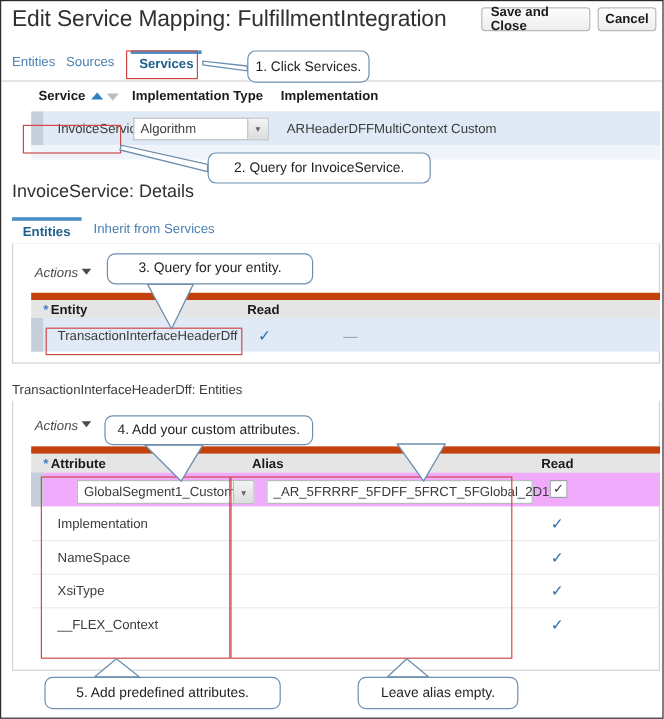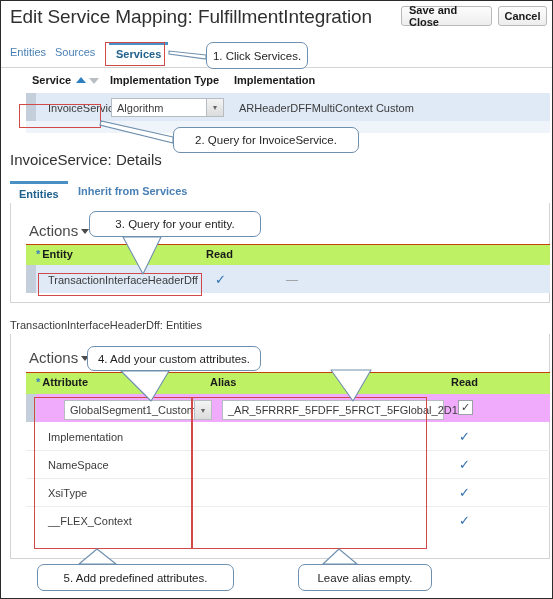--- a/index.html
+++ b/index.html
@@ -168,51 +168,51 @@
   .subtab {
     position: absolute; top: 4px; font-size: 11px; color: #4a80b4;
     cursor: pointer; white-space: nowrap;
   }
   .subtab-entities {
     left: 0; top: 0;
     font-weight: bold; color: #20618d;
     border-top: 3px solid #4a90c4;
     padding: 4px 9px 3px 9px;
   }
-  .subtab-inherit { left: 68px; font-weight: bold; }
+  .subtab-inherit { left: 68px; }
 
   
   .panel {
     position: absolute;
     border: 1px solid #d4d4d4;
     border-top: none;
     box-sizing: border-box;
     background: #fff;
   }
   .ent-panel { left: 9px; top: 202px; width: 540px; height: 100px; }
 
   .actions {
     position: absolute;
-    font-size: 15px; color: #4a4a4a;
-    cursor: pointer; white-space: nowrap;
+    font-size: 11px; color: #4a4a4a;
+    cursor: pointer; white-space: nowrap; font-style: italic;
   }
   .actions .caret {
     display: inline-block;
     width: 0; height: 0; margin-left: 3px; vertical-align: 2px;
     border-left: 4px solid transparent;
     border-right: 4px solid transparent;
     border-top: 5px solid #4a4a4a;
   }
   .ent-actions { left: 28px; top: 221px; }
 
   .tbl-hdr {
     position: absolute;
-    border-top: 1px solid #c2410c;
+    border-top: 6px solid #c2410c;
     border-bottom: 1px solid #dadada;
-    background: #bef264;
+    background: #e5e5e5;
   }
   .ent-thead { left: 25px; top: 243px; width: 524px; height: 21px; }
   .req-star { color: #3a7fc1; font-weight: bold; margin-right: 2px; }
   .ent-col-entity { left: 10px; }
   .ent-col-read   { left: 180px; }
 
   .ent-row {
     position: absolute; left: 25px; top: 264px; width: 524px; height: 28px;
     background: #dfeaf6;
   }

